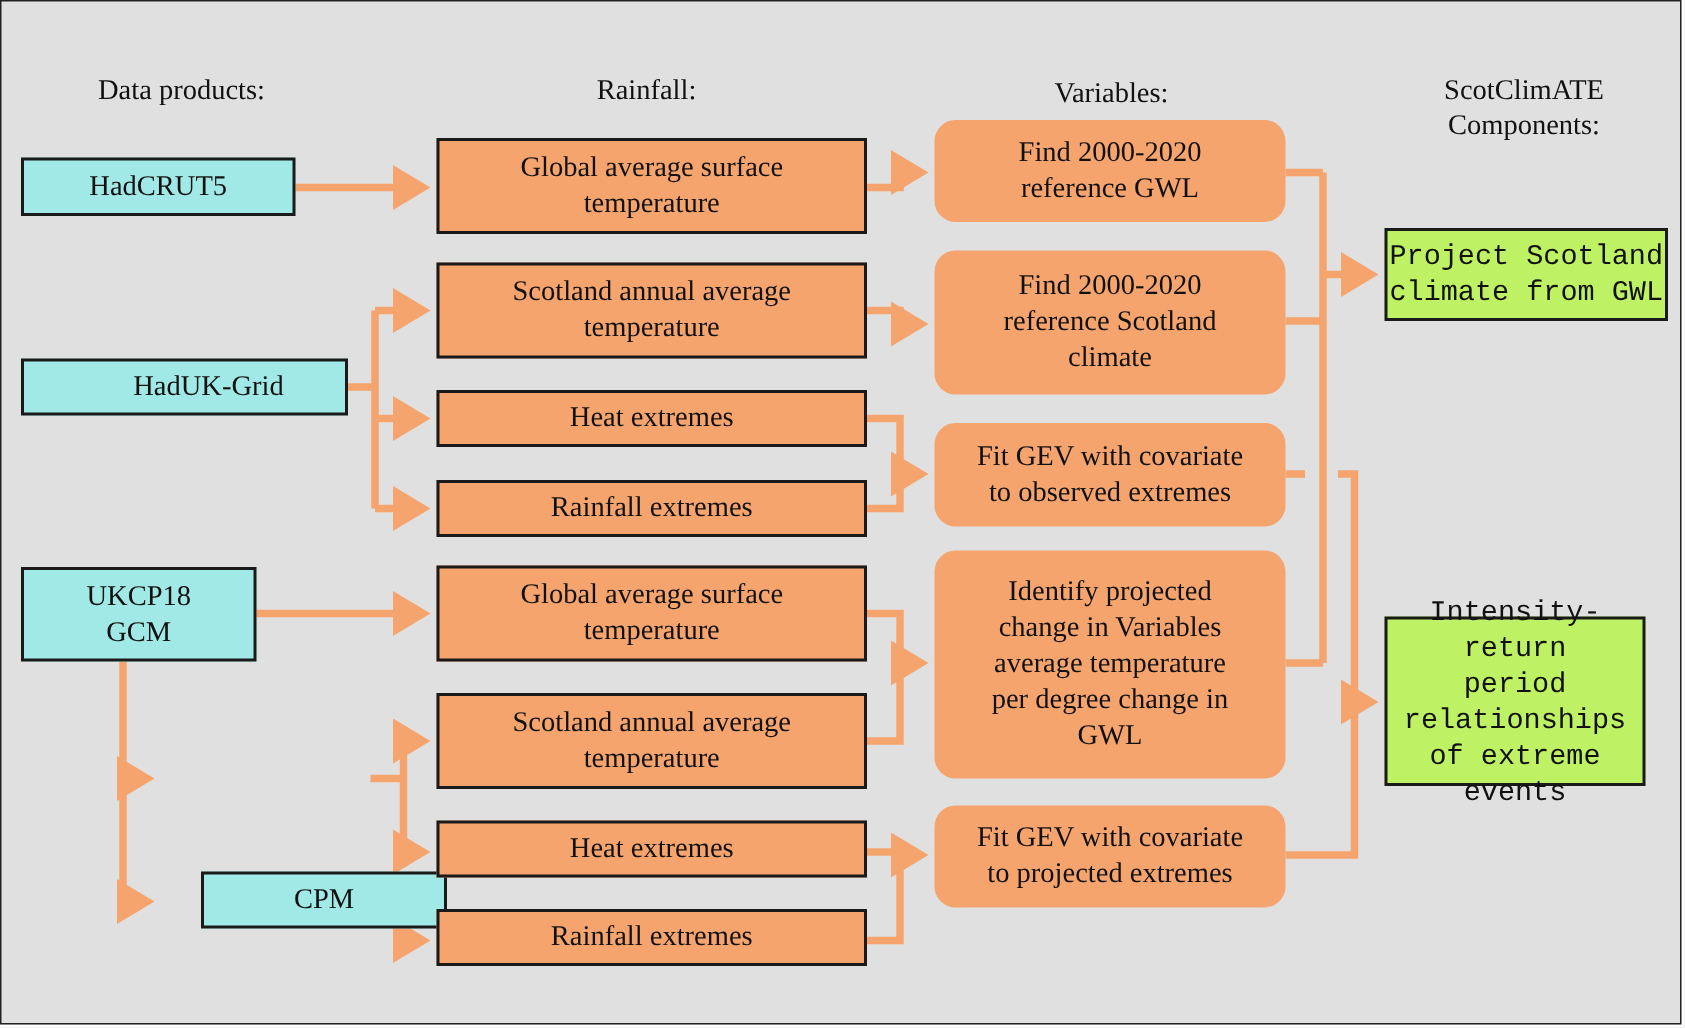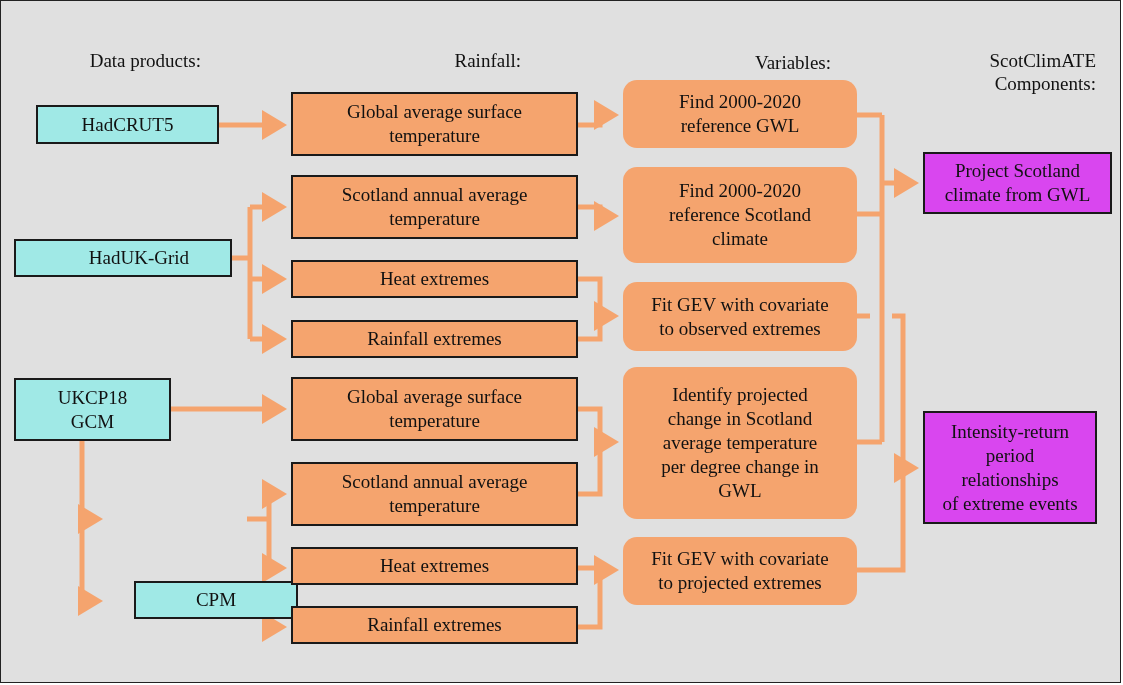--- a/index.html
+++ b/index.html
@@ -1,26 +1,26 @@
 <!DOCTYPE html>
 <html><head>
 <meta charset="utf-8">
 <style>
   html, body { margin:0; padding:0; }
   body { width:1123px; height:685px; background:#ffffff; position:relative; overflow:hidden;
          font-family:"Liberation Serif","DejaVu Serif",serif; color:#111; }
   #canvas { position:absolute; left:0; top:0; width:1121px; height:683px; background:#e0e0e0;
             border:1px solid #222; box-sizing:border-box; }
-  .hdr { position:absolute; font-size:19px; text-align:right; line-height:23px; }
+  .hdr { position:absolute; font-size:19px; text-align:center; line-height:23px; }
   .box { position:absolute; box-sizing:border-box; display:flex; align-items:center; justify-content:center;
          text-align:center; font-size:19px; line-height:24px; white-space:pre-line; }
   .data { background:#a0e9e6; border:2px solid #1a1a1a; }
   .var  { background:#f5a46e; border:2px solid #1a1a1a; }
   .op   { background:#f5a46e; border-radius:14px;text-align:center; }
-  .comp { background:#d946ef; border:2px solid #1a1a1a; }
+  .comp { background:#bef264; border:2px solid #1a1a1a;font-family:Liberation Mono, monospace; }
   svg#links { position:absolute; left:0; top:0; }
 </style>
 </head>
 <body>
 
 <div id="canvas">
 
   <svg id="links" width="1123" height="685">
     <defs>
       <marker id="arr" markerWidth="6" markerHeight="6" refX="4" refY="3" orient="auto" markerUnits="strokeWidth">
@@ -74,21 +74,21 @@
       <path d="M902,467 L913,467" marker-end="url(#arr)"></path>
     </g>
   </svg>
 
   <div class="hdr" style="left:40px;top:48px;width:160px;">Data products:</div>
   <div class="hdr" style="left:340px;top:48px;width:180px;">Rainfall:</div>
   <div class="hdr" style="left:650px;top:50px;width:180px;">Variables:</div>
   <div class="hdr" style="left:935px;top:48px;width:160px;white-space:pre-line;">ScotClimATE
 Components:</div>
 
-  <div class="box data" style="left:13px;top:104px;width:183px;height:39px;margin-left:22px;">HadCRUT5</div>
+  <div class="box data" style="left:13px;top:104px;width:183px;height:39px;">HadCRUT5</div>
   <div class="box data" style="left:13px;top:238px;width:218px;height:38px;padding-left:32px;">HadUK-Grid</div>
   <div class="box data" style="left:13px;top:377px;width:157px;height:63px;">UKCP18
 GCM</div>
   <div class="box data" style="left:105px;top:580px;width:164px;height:38px;margin-left:28px;">CPM</div>
 
   <div class="box var" style="left:290px;top:91px;width:287px;height:64px;">Global average surface
 temperature</div>
   <div class="box var" style="left:290px;top:174px;width:287px;height:64px;">Scotland annual average
 temperature</div>
   <div class="box var" style="left:290px;top:259px;width:287px;height:38px;">Heat extremes</div>
@@ -101,21 +101,21 @@
   <div class="box var" style="left:290px;top:605px;width:287px;height:38px;">Rainfall extremes</div>
 
   <div class="box op" style="left:622px;top:79px;width:234px;height:68px;">Find 2000-2020
 reference GWL</div>
   <div class="box op" style="left:622px;top:166px;width:234px;height:96px;">Find 2000-2020
 reference Scotland
 climate</div>
   <div class="box op" style="left:622px;top:281px;width:234px;height:69px;">Fit GEV with covariate
 to observed extremes</div>
   <div class="box op" style="left:622px;top:366px;width:234px;height:152px;">Identify projected
-change in Scotland
+change in Variables
 average temperature
 per degree change in
 GWL</div>
   <div class="box op" style="left:622px;top:536px;width:234px;height:68px;">Fit GEV with covariate
 to projected extremes</div>
 
   <div class="box comp" style="left:922px;top:151px;width:189px;height:62px;">Project Scotland
 climate from GWL</div>
   <div class="box comp" style="left:922px;top:410px;width:174px;height:113px;">Intensity-return
 period

